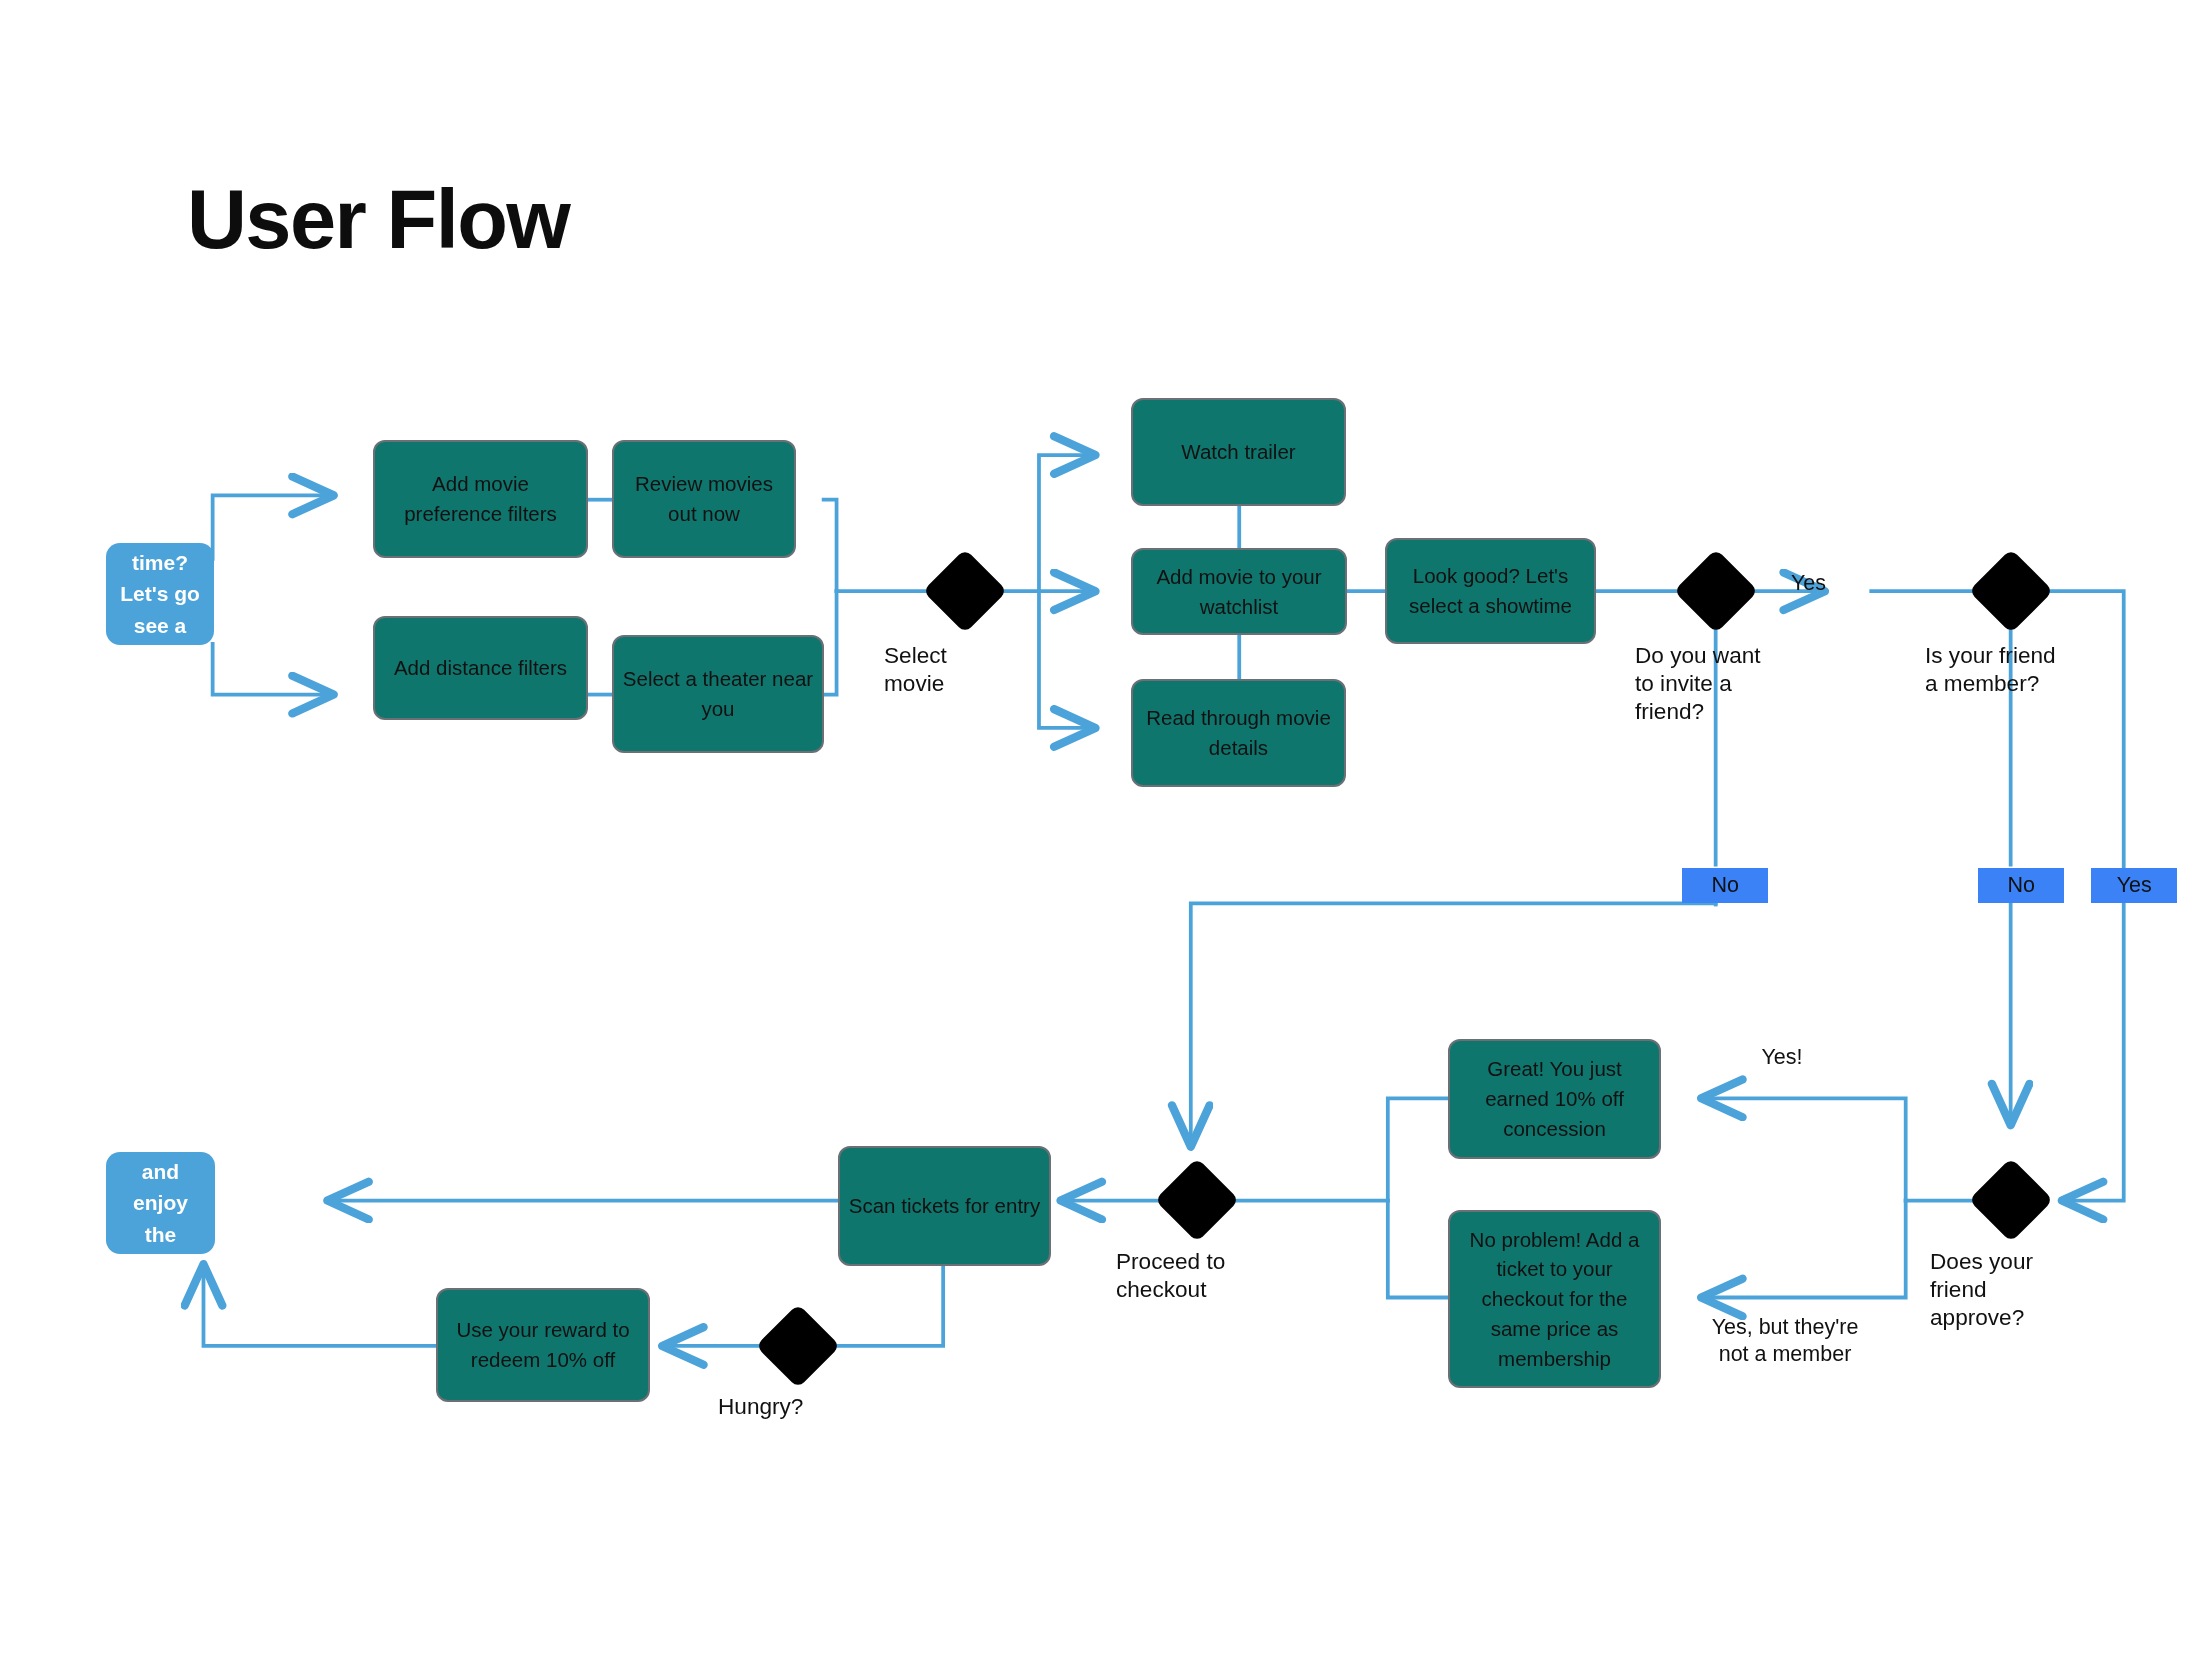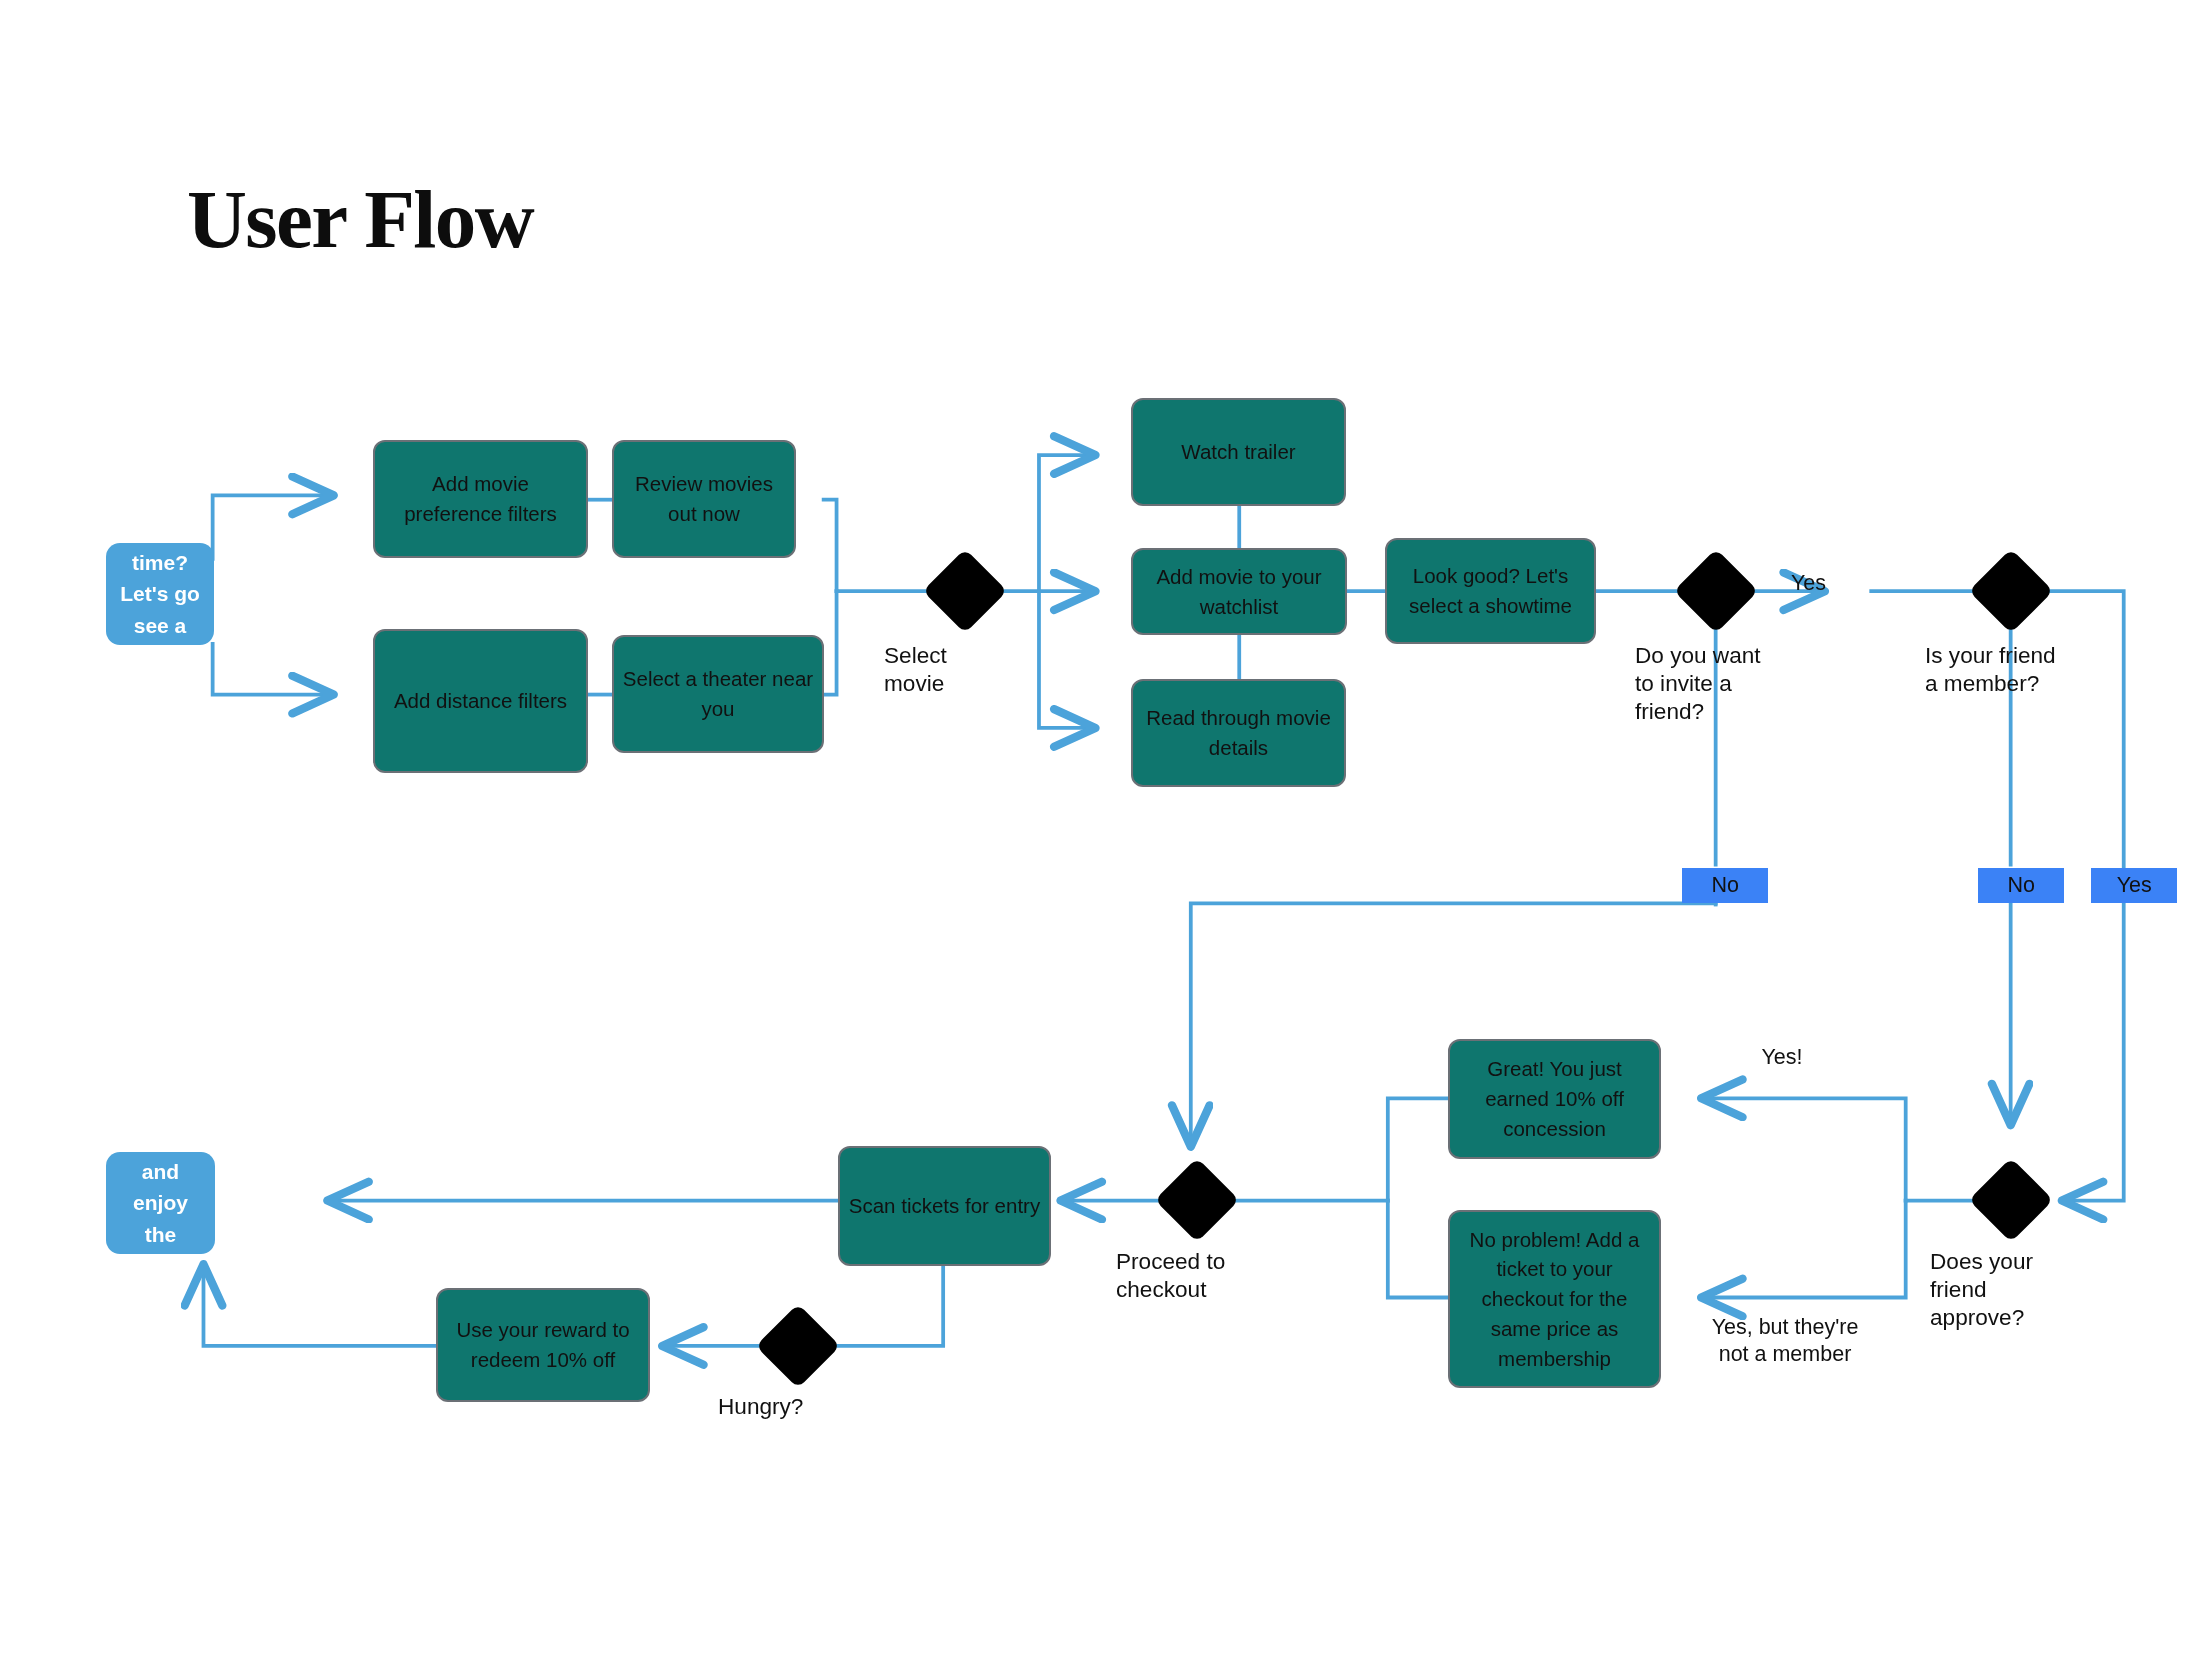--- a/index.html
+++ b/index.html
@@ -16,21 +16,21 @@
     overflow: hidden;
   }
   #page-title {
     position: absolute;
     left: 187px;
     top: 178px;
     font-size: 83px;
     font-weight: 700;
     letter-spacing: -1.6px;
     color: #0d0d0d;
-    font-family: Liberation Serif, serif;
+    font-family: Liberation Sans, sans-serif;
     white-space: nowrap;
     line-height: 1;
   }
   svg.wires {
     position: absolute;
     left: 0; top: 0;
     width: 2205px;
     height: 1654px;
     pointer-events: none;
   }
@@ -183,21 +183,21 @@
   </div>
 
   <div class="node process" style="left:373px; top:440px; width:215px; height:118px;">
     <span class="txt">Add movie preference filters</span>
   </div>
 
   <div class="node process" style="left:612px; top:440px; width:184px; height:118px;">
     <span class="txt">Review movies out now</span>
   </div>
 
-  <div class="node process" style="left:373px; top:629px; width:215px; height:144px;">
+  <div class="node process" style="left:373px; top:616px; width:215px; height:104px;">
     <span class="txt">Add distance filters</span>
   </div>
 
   <div class="node process" style="left:612px; top:635px; width:212px; height:118px;">
     <span class="txt">Select a theater near you</span>
   </div>
 
   <div class="diamond" style="left:935px; top:561px; width:60px; height:60px;"></div>
   <div class="dlabel" style="left:884px; top:642px; width:162px;">Select
 movie</div>

